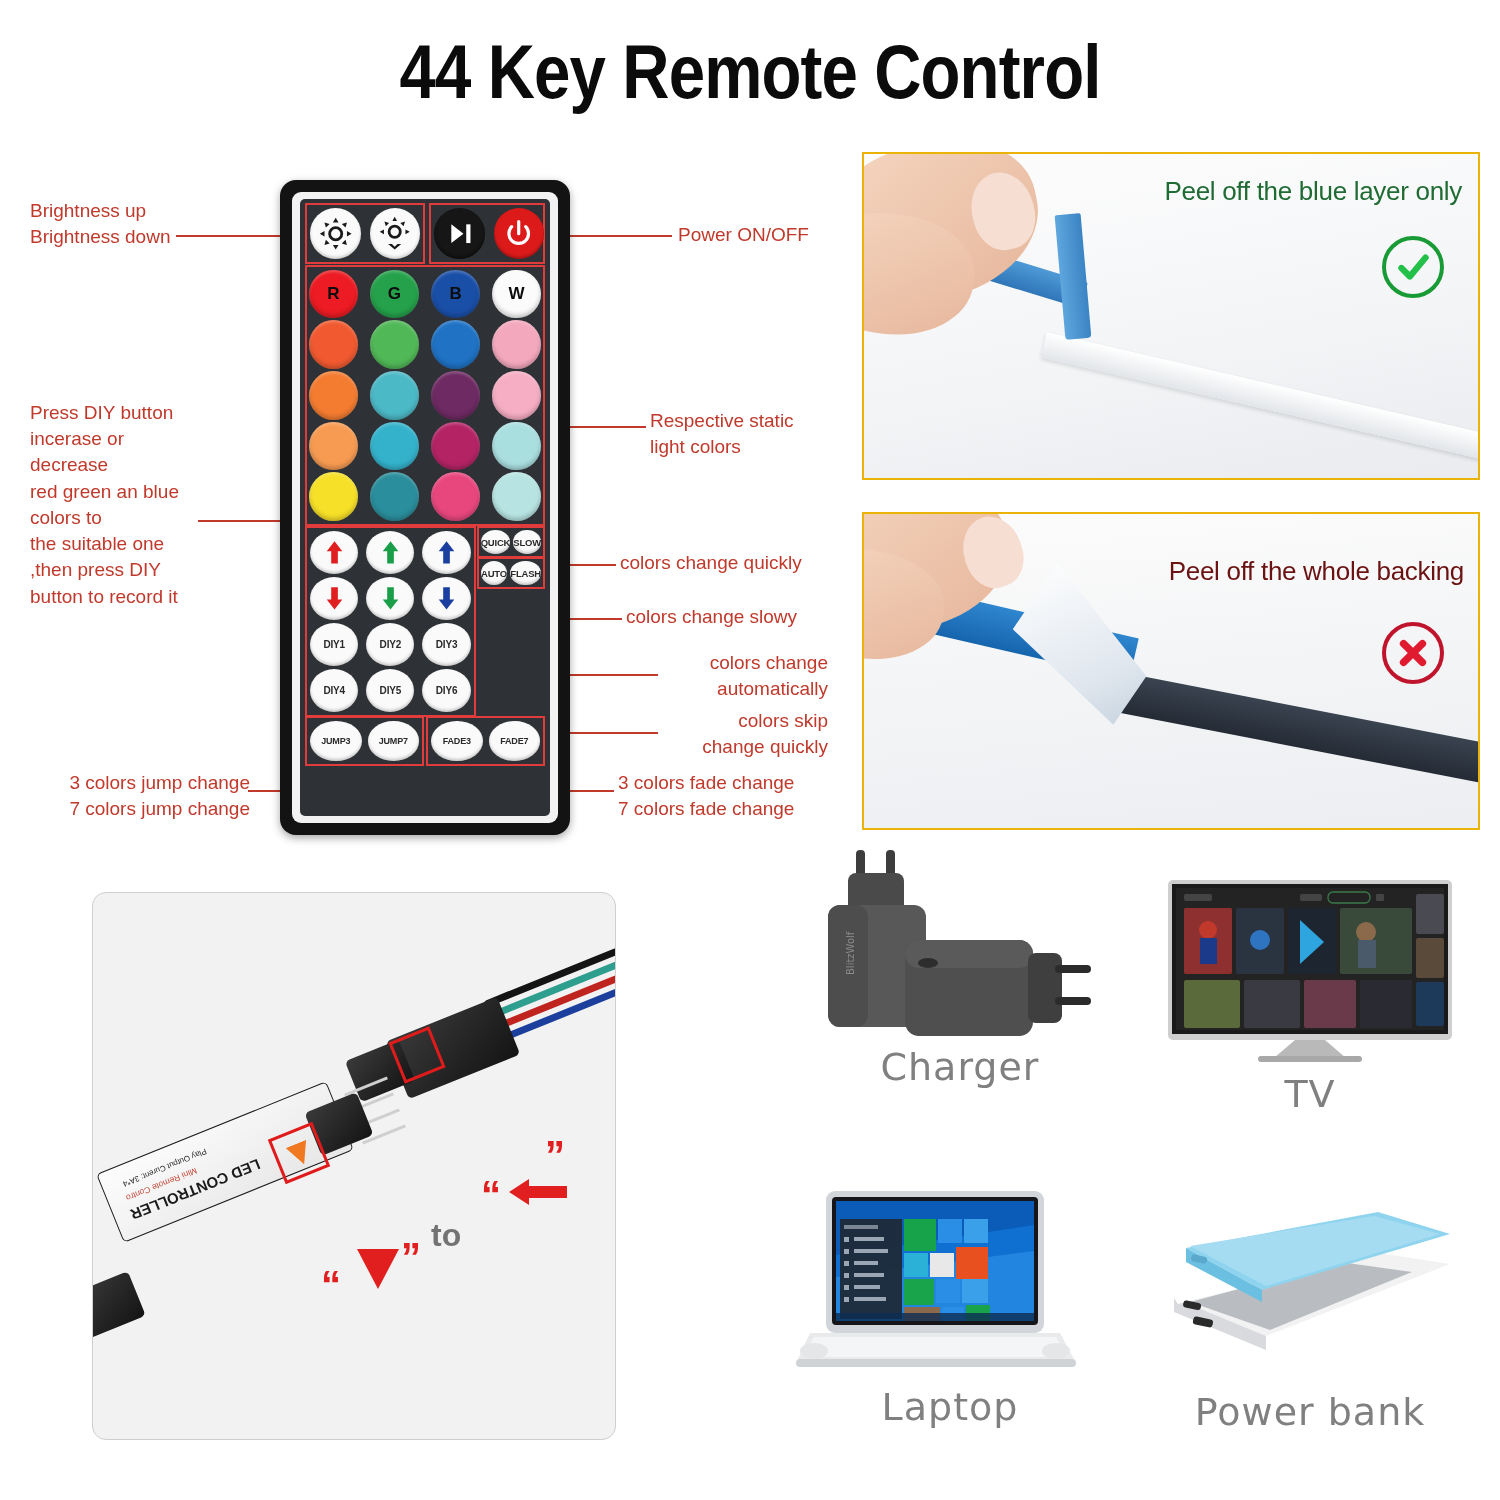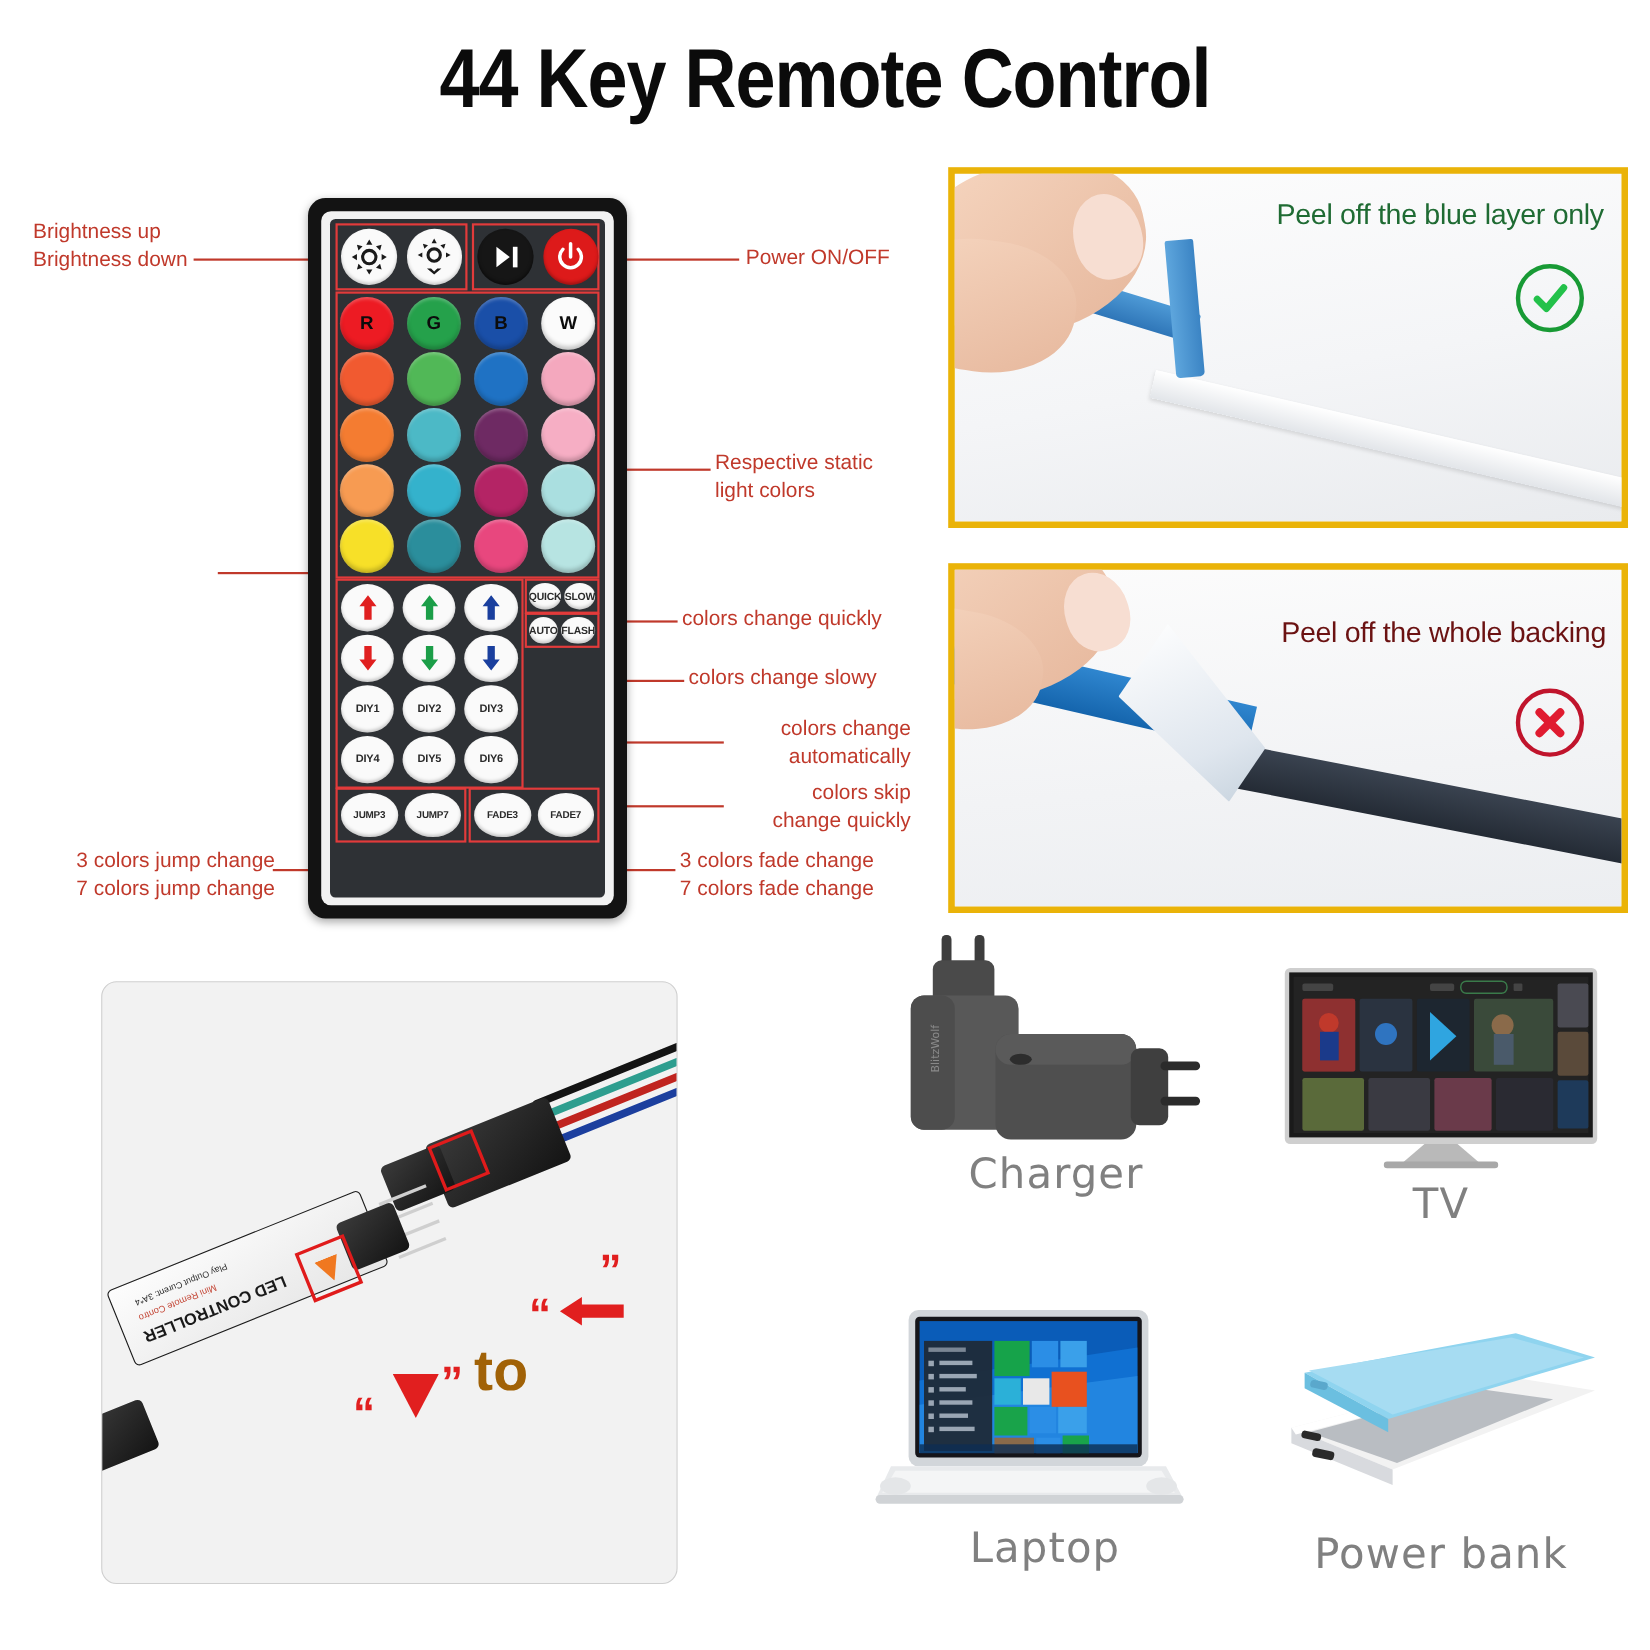--- a/index.html
+++ b/index.html
@@ -114,21 +114,21 @@
     font-size: 19px;
     line-height: 1.38;
     white-space: pre-line;
   }
   .callout.r { text-align: right; }
   .leader { position: absolute; background: #c0392b; height: 1.6px; }
 
   
   .peel-panel {
     position: absolute;
-    border: 6px solid #eab308;
+    border: 2px solid #eab308;
     overflow: hidden;
     background: #fbfbfb;
   }
   #peel-1 { left: 862px; top: 152px; width: 618px; height: 328px; }
   #peel-2 { left: 862px; top: 512px; width: 618px; height: 318px; }
 
   .peel-cap {
     position: absolute; right: 16px; top: 22px;
     font-size: 26px; letter-spacing: -.3px;
   }
@@ -250,20 +250,28 @@
 <body>
 
 <div id="page-title">44 Key Remote Control</div>
 
 <div id="remote-section">
 
   <div class="callout" style="left:30px; top:48px;">Brightness up
 Brightness down</div>
   <div class="leader" style="left:176px; top:85px; width:118px;"></div>
 
+  <div class="callout" style="left:30px; top:250px;">Press DIY button
+incerase or
+decrease
+red green an blue
+colors to
+the suitable one
+,then press DIY
+button to record it</div>
   <div class="leader" style="left:198px; top:370px; width:96px;"></div>
 
   <div class="callout r" style="left:10px; top:620px; width:240px;">3 colors jump change
 7 colors jump change</div>
   <div class="leader" style="left:248px; top:640px; width:58px;"></div>
 
   <div class="callout" style="left:678px; top:72px;">Power ON/OFF</div>
   <div class="leader" style="left:560px; top:85px; width:112px;"></div>
 
   <div class="callout" style="left:650px; top:258px;">Respective static
@@ -509,21 +517,21 @@
     <div class="ctrl-label-sub2" style="left:20px; top:14px;">Play Output Curent: 3A*4</div>
   </div>
   <div class="ctrl-plug" style="left:218px; top:208px; width:56px; height:46px; transform:rotate(-22deg);"></div>
   <div style="position:absolute; left:196px; top:250px; width:22px; height:22px; background:#f07820; clip-path:polygon(50% 100%,0 0,100% 0); transform:rotate(-22deg);"></div>
   <div class="redbox" style="left:182px; top:236px; width:48px; height:48px; transform:rotate(-22deg);"></div>
   <div class="ctrl-plug" style="left:-16px; top:388px; width:62px; height:48px; transform:rotate(-22deg);"></div>
 
   <div class="arrow-note" style="left:228px; top:370px;">“</div>
   <div style="position:absolute; left:264px; top:356px; width:42px; height:40px; background:#e11f1f; clip-path:polygon(0 0,100% 0,50% 100%);"></div>
   <div class="arrow-note" style="left:308px; top:342px;">”</div>
-  <div class="arrow-note" style="left:338px; top:324px; font-size:52px; color:#a16207;">to</div>
+  <div class="arrow-note" style="left:338px; top:324px; font-size:32px; color:#737373;">to</div>
   <div class="arrow-note" style="left:388px; top:280px;">“</div>
   <div style="position:absolute; left:414px; top:282px; width:62px; height:34px;">
     <svg viewBox="0 0 62 34">
         <path d="M2 17 L22 4 V11 H60 V23 H22 V30 Z" fill="#e11f1f"></path>
       </svg>
   </div>
   <div class="arrow-note" style="left:452px; top:240px;">”</div>
 </div>
 
 <div class="device" id="dev-charger">

